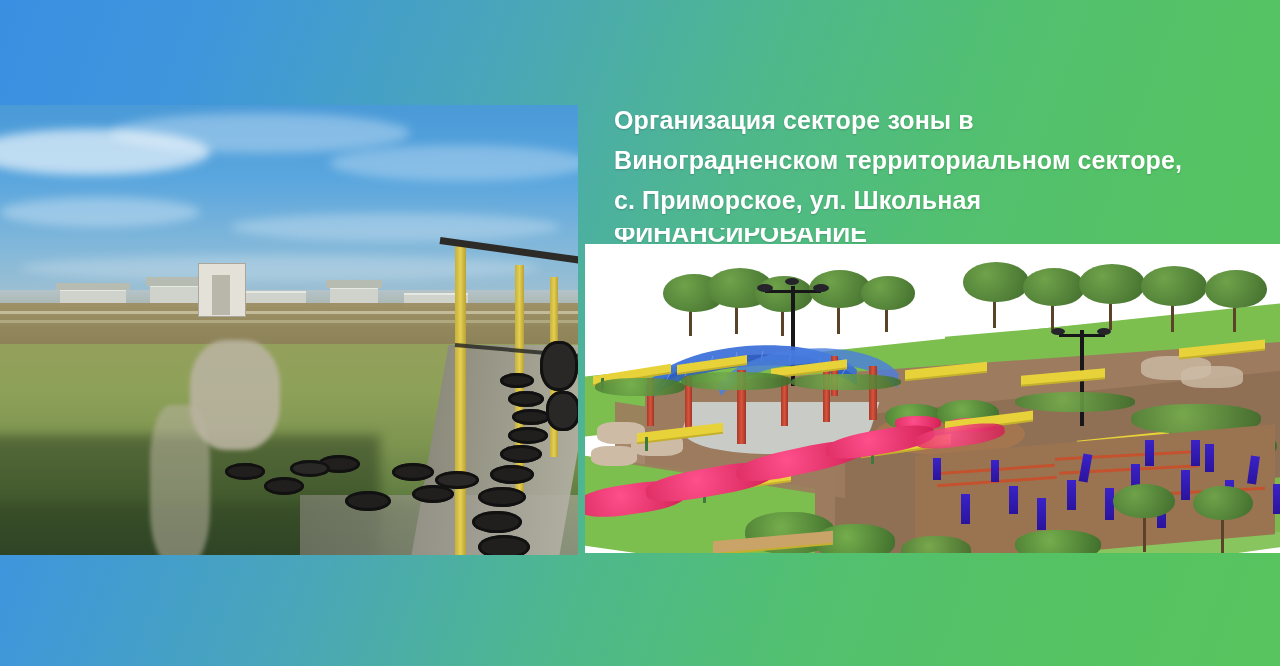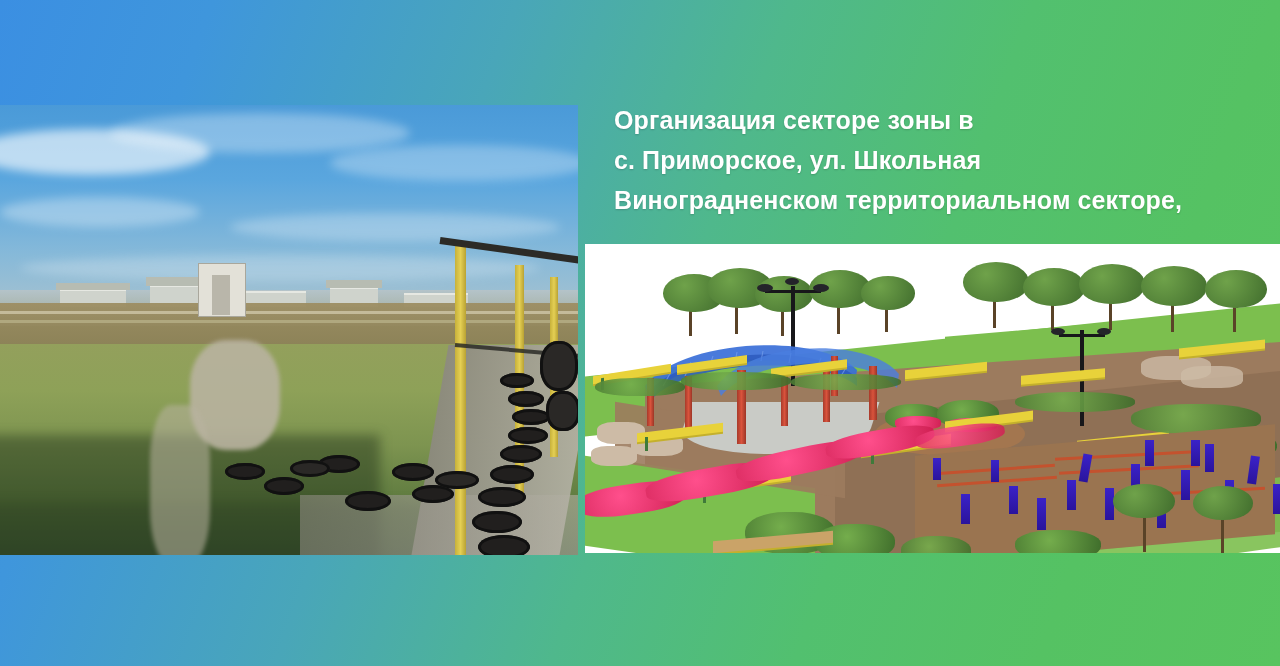--- a/index.html
+++ b/index.html
@@ -180,22 +180,25 @@
     <div class="tire" style="left:490px;top:360px;width:44px;height:19px;"></div>
     <div class="tire" style="left:478px;top:382px;width:48px;height:20px;"></div>
     <div class="tire" style="left:472px;top:406px;width:50px;height:22px;"></div>
     <div class="tire" style="left:478px;top:430px;width:52px;height:24px;"></div>
     <div class="tire b" style="left:540px;top:236px;width:38px;height:50px;border-radius:45%;"></div>
     <div class="tire b" style="left:546px;top:286px;width:34px;height:40px;border-radius:45%;"></div>
   </div>
 
   <div class="title-wrap">
     <div class="title-line">Организация секторе зоны в</div>
+    <div class="title-line">Виноградненском территориальном секторе,</div>
     <div class="title-line">с. Приморское, ул. Школьная</div>
-    <div class="title-line">Виноградненском территориальном секторе,</div>
+  </div>
+  <div class="subtitle-clip">
+    <div class="subtitle">ФИНАНСИРОВАНИЕ</div>
   </div>
 
   <div class="panel">
     <div class="render">
       <div class="r-sky"></div>
 
       <div class="r-lawn" style="left:0;top:96px;width:695px;height:60px;transform:skewY(-6deg);"></div>
       <div class="r-lawn" style="left:360px;top:78px;width:340px;height:54px;transform:skewY(-5deg);"></div>
       <div class="r-soil" style="left:60px;top:120px;width:640px;height:190px;transform:skewY(-4deg);"></div>
       <div class="r-soil2" style="left:250px;top:150px;width:450px;height:160px;transform:skewY(-6deg);opacity:.85;"></div>

